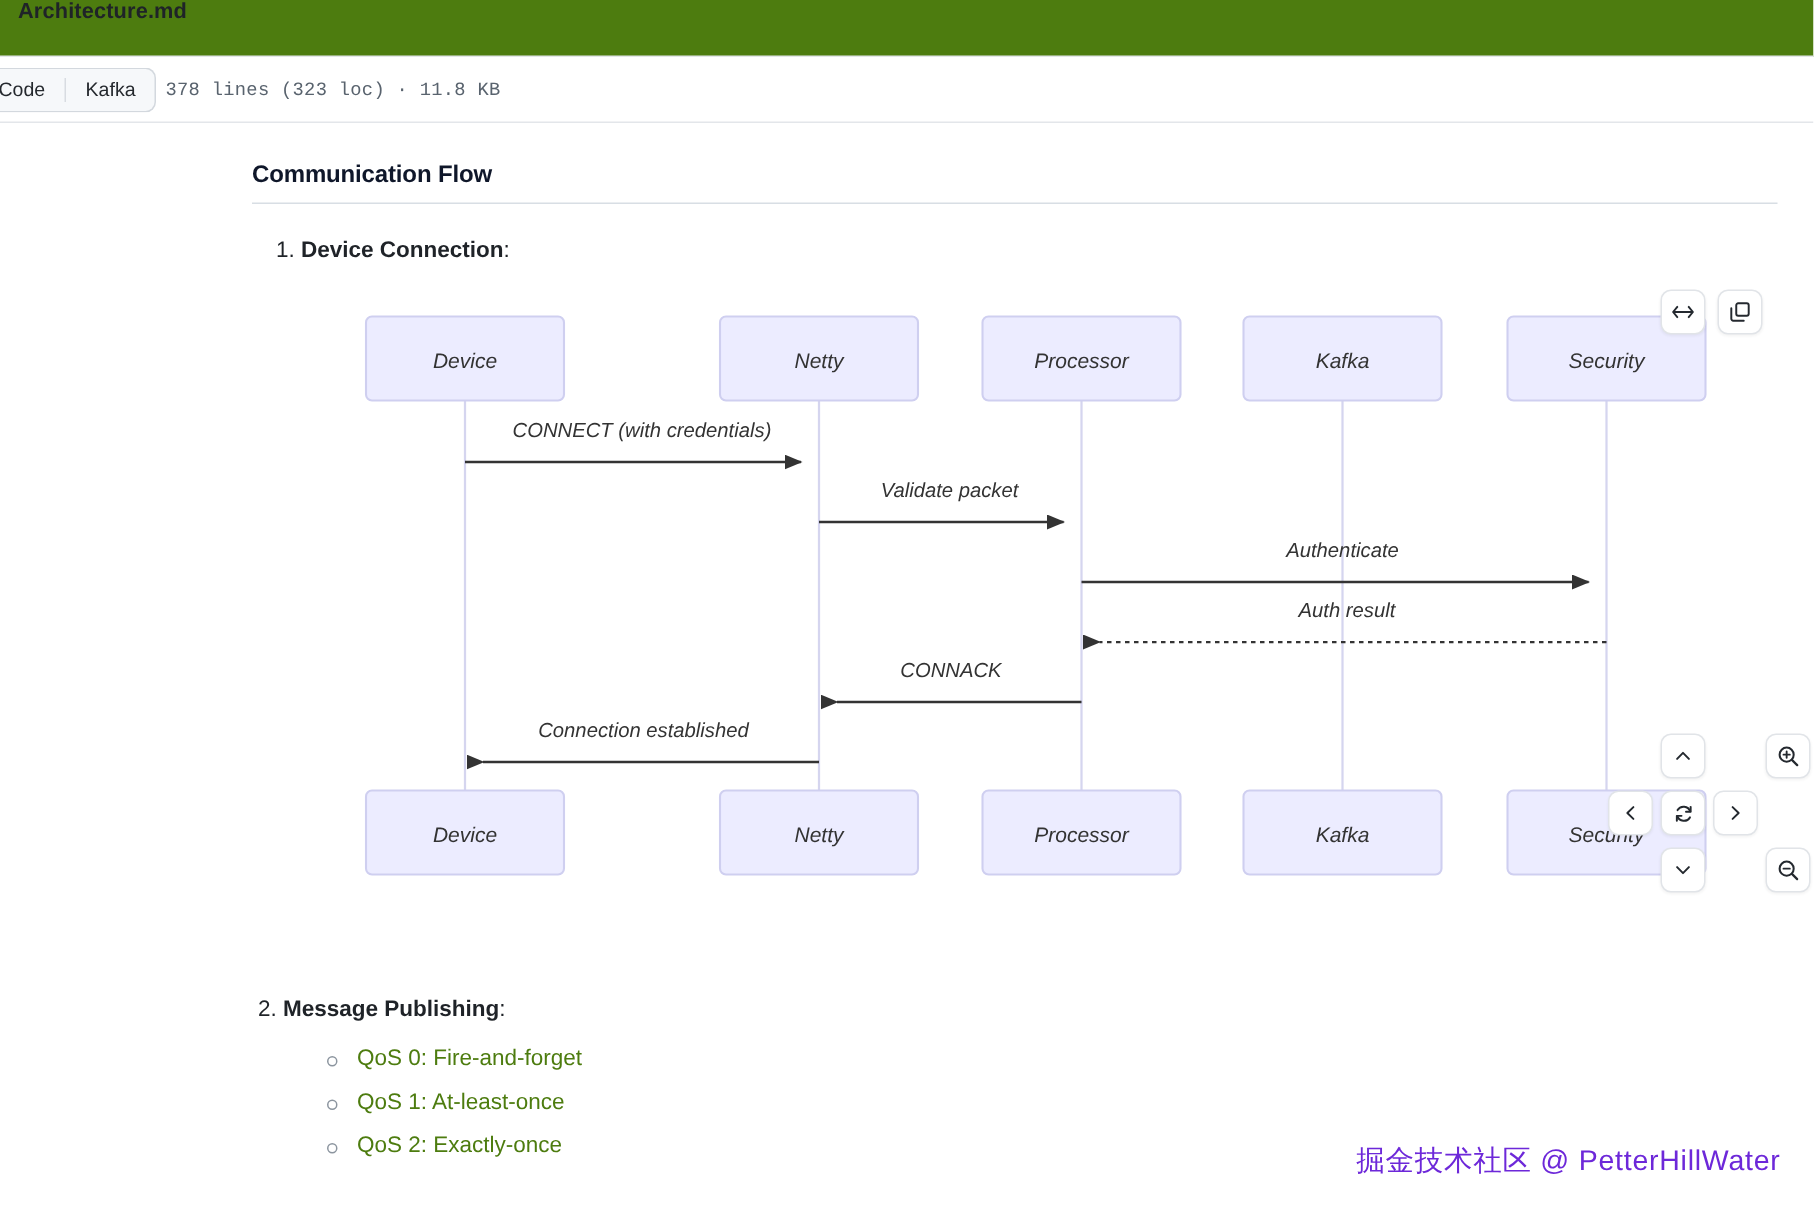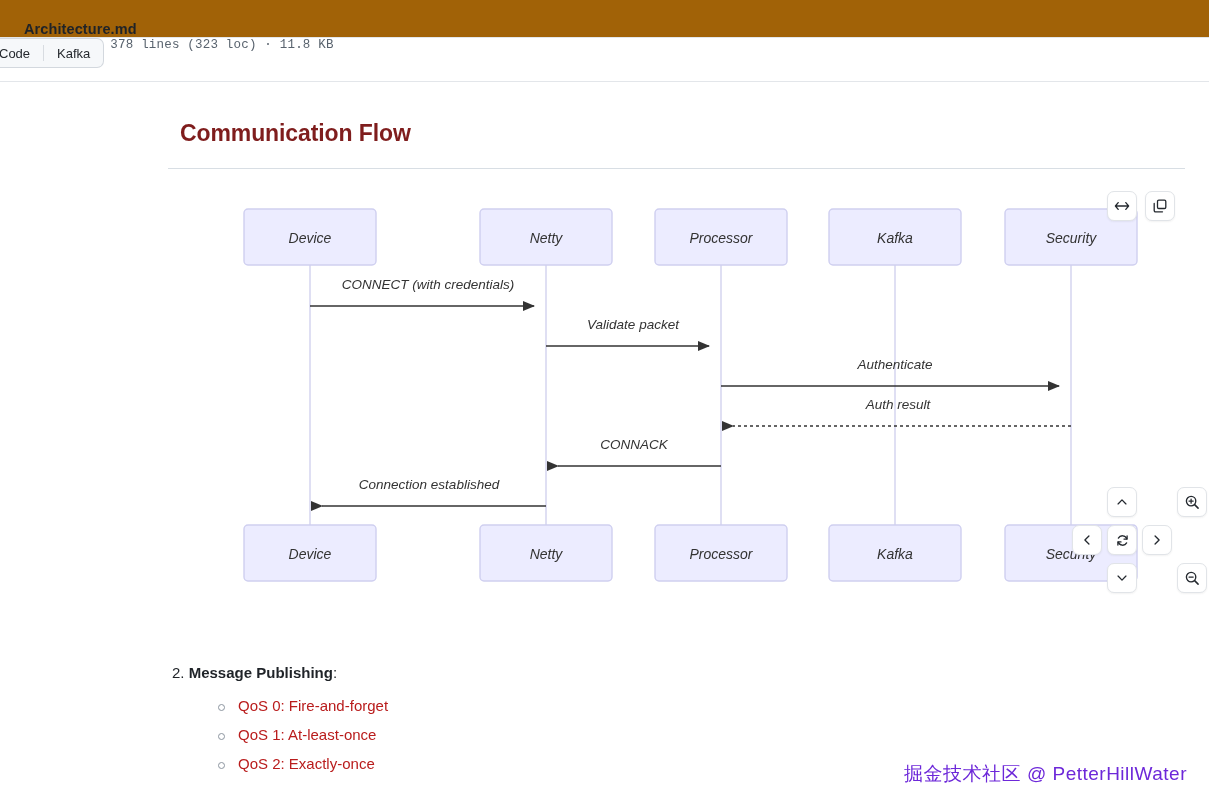--- a/index.html
+++ b/index.html
@@ -12,41 +12,41 @@
     background: #ffffff;
     font-family: "Liberation Sans", sans-serif;
     color: #1f2328;
     overflow: hidden;
     position: relative;
   }
 
   
   .file-header {
     height: 38px;
-    background: #a16207;
+    background: #4d7c0f;
     border-bottom: 1px solid #e3e6ea;
     display: flex;
-    align-items: flex-end;
-    padding-left: 24px;
+    align-items: flex-start;
+    padding-left: 12px;
     box-sizing: border-box;
   }
   .file-title {
     font-size: 14.5px;
     font-weight: 700;
     color: #1f2328;
     letter-spacing: 0.1px;
   }
 
   
   .toolbar {
     height: 44px;
     background: #ffffff;
     border-bottom: 1px solid #e3e6ea;
     display: flex;
-    align-items: flex-start;
+    align-items: center;
     box-sizing: border-box;
   }
   .segmented {
     display: flex;
     align-items: stretch;
     height: 28px;
     border: 1px solid #d3d8de;
     border-left: none;
     border-radius: 0 7px 7px 0;
     background: #f6f8fa;
@@ -76,24 +76,24 @@
     color: #59636e;
     letter-spacing: 0.2px;
   }
 
   
   .md-body {
     padding: 26px 24px 0 168px;
     position: relative;
   }
   .md-h2 {
-    font-size: 23px;
+    font-size: 16px;
     font-weight: 600;
-    color: #7f1d1d;
-    margin: 12px;
+    color: #0f172a;
+    margin: 0;
     padding-bottom: 9px;
     letter-spacing: -0.1px;
   }
   .md-rule {
     height: 1px;
     background: #d8dee4;
     width: 1017px;
     margin: 0 0 22px 0;
   }
   .md-ol-item {
@@ -179,21 +179,21 @@
     left: 172px;
     top: 664px;
   }
   .sub-list {
     margin: 16px 0 0 34px;
     padding: 0;
     list-style: none;
   }
   .sub-list li {
     font-size: 15px;
-    color: #b91c1c;
+    color: #4d7c0f;
     margin-bottom: 12px;
     position: relative;
     padding-left: 32px;
   }
   .sub-list li::before {
     content: "";
     position: absolute;
     left: 12px;
     top: 7px;
     width: 5px;
@@ -229,20 +229,24 @@
     <button class="seg-btn">Kafka</button>
   </div>
   <span class="file-stats">378 lines (323 loc) · 11.8 KB</span>
 </div>
 
 <div class="md-body">
 
   <h2 class="md-h2">Communication Flow</h2>
   <div class="md-rule"></div>
 
+  <p class="md-ol-item">
+    <span class="num">1.</span>
+    <span class="strong">Device Connection</span><span>:</span>
+  </p>
 
   <div class="diagram-wrap">
 
     <svg class="mermaid-svg" width="1017" height="420" viewBox="0 0 1017 420">
       <defs>
         <marker id="arrowR" markerWidth="12" markerHeight="10" refX="11" refY="5" orient="auto" markerUnits="userSpaceOnUse">
           <path d="M0,0 L12,5 L0,10 z" fill="#333333"></path>
         </marker>
         <marker id="arrowL" markerWidth="12" markerHeight="10" refX="1" refY="5" orient="auto" markerUnits="userSpaceOnUse">
           <path d="M12,0 L0,5 L12,10 z" fill="#333333"></path>

